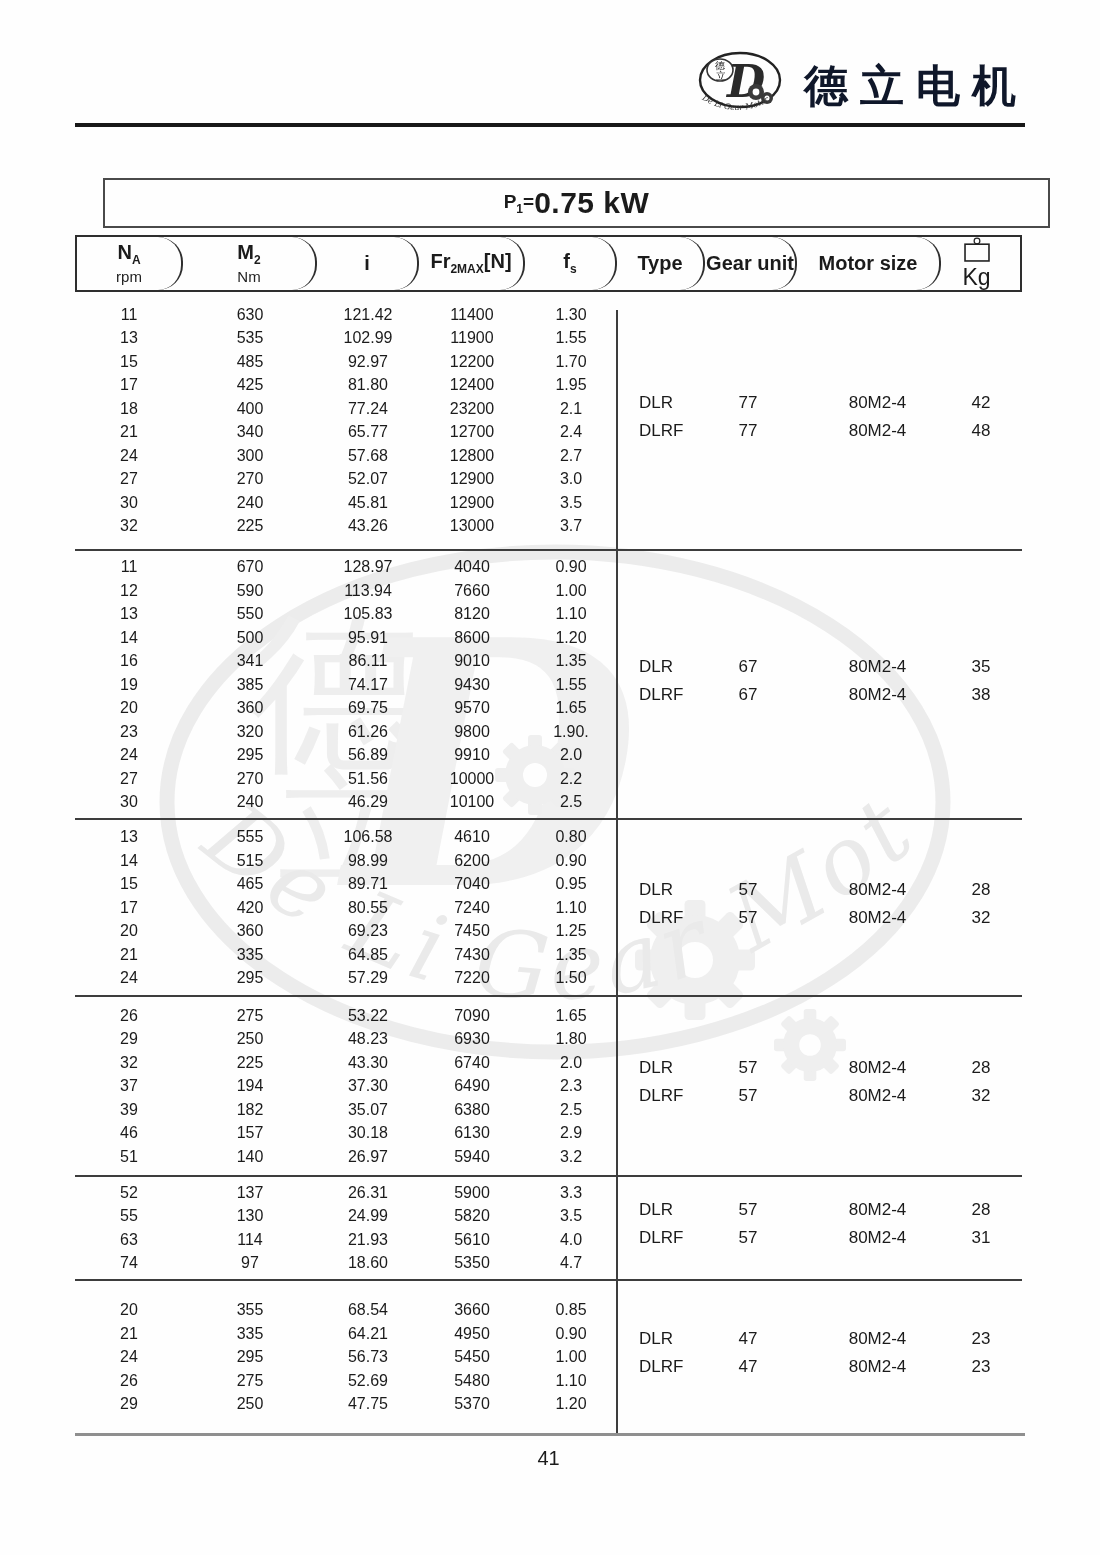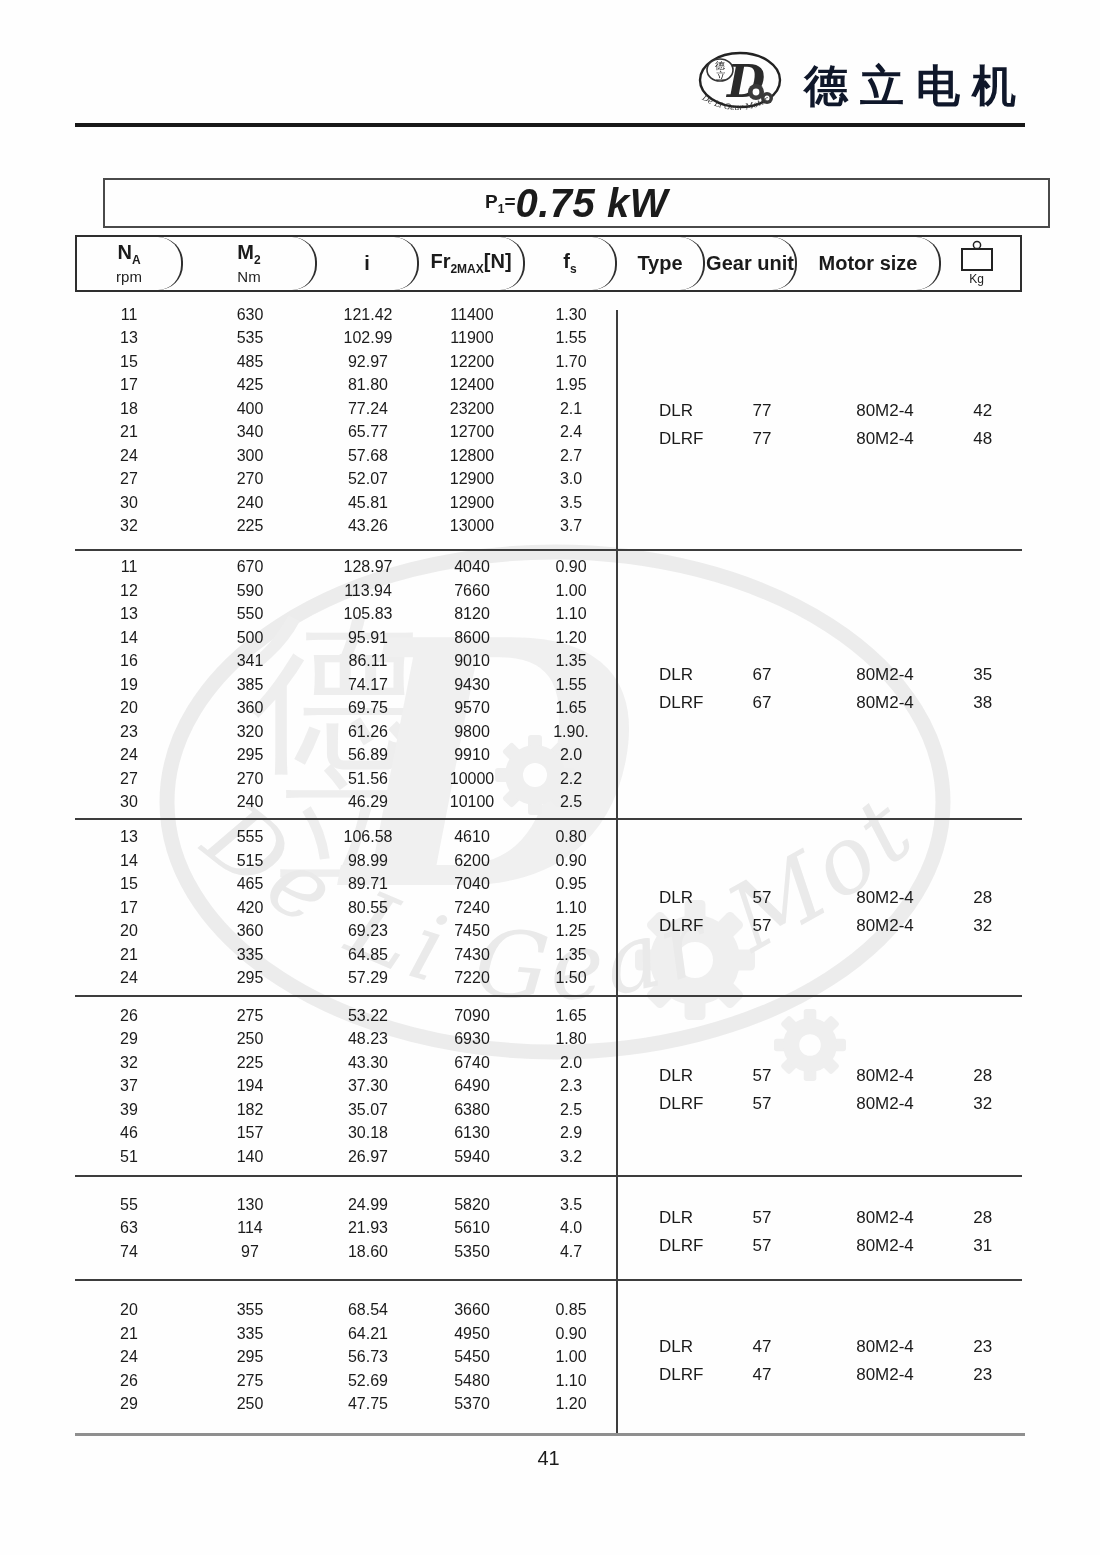--- a/index.html
+++ b/index.html
@@ -23,46 +23,46 @@
 
   .title-row { position:absolute; top:141px; left:75px; width:947px; height:28px; z-index:1; }
   .title-zh { position:absolute; left:0; top:0; font-size:22px; font-weight:bold; }
   .title-en { position:absolute; left:505px; top:1px; font-size:22px; font-weight:bold; }
 
   
   .power-box { position:absolute; top:178px; left:75px; width:947px; height:50px; border:2px solid #4a4a4a;
                display:flex; align-items:center; justify-content:center; z-index:1; background:transparent;margin-left:28px; }
   .p-label { font-size:19px; font-weight:bold; }
   .p-label sub { font-size:12px; font-weight:bold; }
-  .p-value { font-size:40px; font-weight:bold; letter-spacing:.5px;font-style:italic; }
+  .p-value { font-size:30px; font-weight:bold; letter-spacing:.5px; }
 
   
   .thead { position:absolute; top:235px; left:75px; width:947px; height:57px; border:2px solid #2e2e2e;
            display:flex; z-index:1; }
   .th { border-right:2px solid #2e2e2e; display:flex; flex-direction:column; align-items:center; justify-content:center; line-height:1.15;border-radius:25px; }
   .th:last-child { border-right:none; }
   .th-main { font-size:20px; font-weight:bold; }
   .th-main sub { font-size:12px; font-weight:bold; }
   .th-unit { font-size:15px; color:#222; }
   .th0{width:106px}.th1{width:134px}.th2{width:102px}.th3{width:106px}.th4{width:92px}
   .th5{width:88px}.th6{width:92px}.th7{width:144px}.th8{width:71px}
   .kg-icon { display:block; margin-bottom:1px; }
-  .th-kg-label { font-size:12px; }
+  .th-kg-label { font-size:23px; }
 
   
   .tbody { position:absolute; top:292px; left:75px; width:947px; height:1141px; z-index:1; }
   .vline { position:absolute; left:541px; top:18px; bottom:0; width:2px; background:#3d3d3d; }
   .block { display:flex; border-bottom:2px solid #3d3d3d; }
   .block:last-child { border-bottom:none; }
   .block-left { width:542px; display:flex; flex-direction:column; justify-content:center; }
   .block-right { width:405px; display:flex; flex-direction:column; justify-content:center; }
   .drow { display:flex; height:23.5px; align-items:center; }
   .dc { display:block; text-align:center; font-size:16px; }
   .c0{width:108px}.c1{width:134px}.c2{width:102px}.c3{width:106px}.c4{width:92px}
-  .trow { display:flex; height:28px; align-items:flex-end;margin-left:20px; }
+  .trow { display:flex; height:28px; align-items:flex-start; }
   .tc { display:block; text-align:center; font-size:17px; }
   .tc0{width:88px; text-align:left; padding-left:22px;}
   .tc1{width:100px; padding-right:14px;}
   .tc2{width:145px;}
   .tc3{width:72px; padding-right:10px;}
 
   .bottom-rule { position:absolute; top:1433px; left:75px; width:950px; height:3px; background:#8f8f8f; z-index:1; }
   .page-number { position:absolute; top:1447px; left:75px; width:947px; text-align:center; font-size:20px; z-index:1; }
 </style>
 </head>
@@ -478,20 +478,27 @@
             <span class="tc tc0">DLRF</span>
             <span class="tc tc1">57</span>
             <span class="tc tc2">80M2-4</span>
             <span class="tc tc3">32</span>
           </div>
         </div>
       </div>
       <div class="block" style="height: 104px;">
         <div class="block-left">
           <div class="drow">
+            <span class="dc c0">52</span>
+            <span class="dc c1">137</span>
+            <span class="dc c2">26.31</span>
+            <span class="dc c3">5900</span>
+            <span class="dc c4">3.3</span>
+          </div>
+          <div class="drow">
             <span class="dc c0">55</span>
             <span class="dc c1">130</span>
             <span class="dc c2">24.99</span>
             <span class="dc c3">5820</span>
             <span class="dc c4">3.5</span>
           </div>
           <div class="drow">
             <span class="dc c0">63</span>
             <span class="dc c1">114</span>
             <span class="dc c2">21.93</span>

